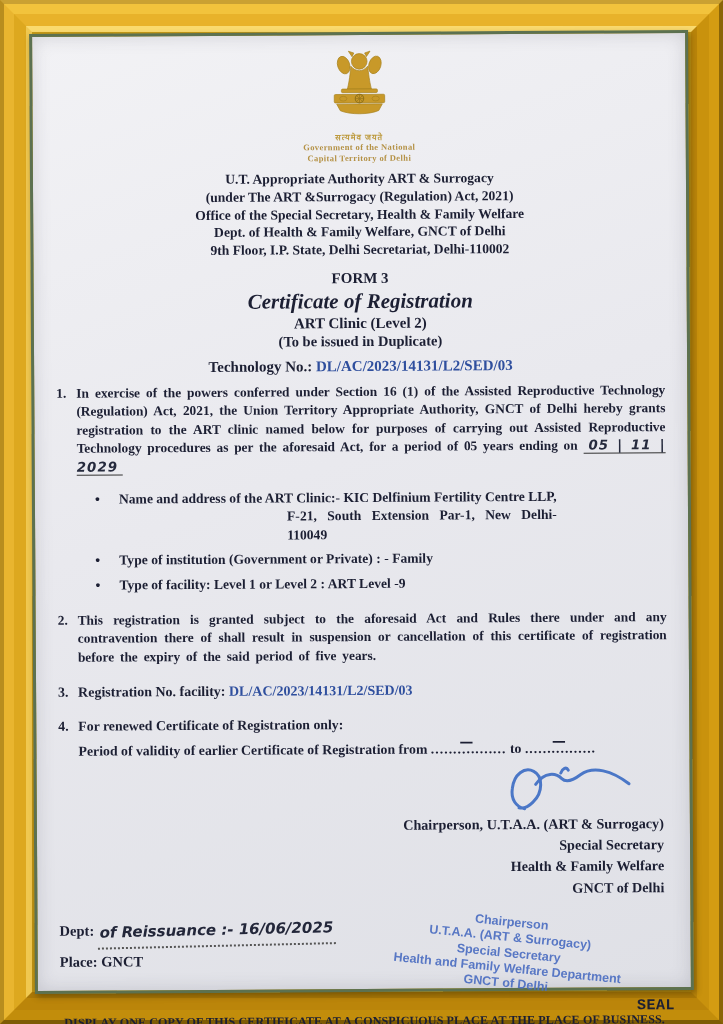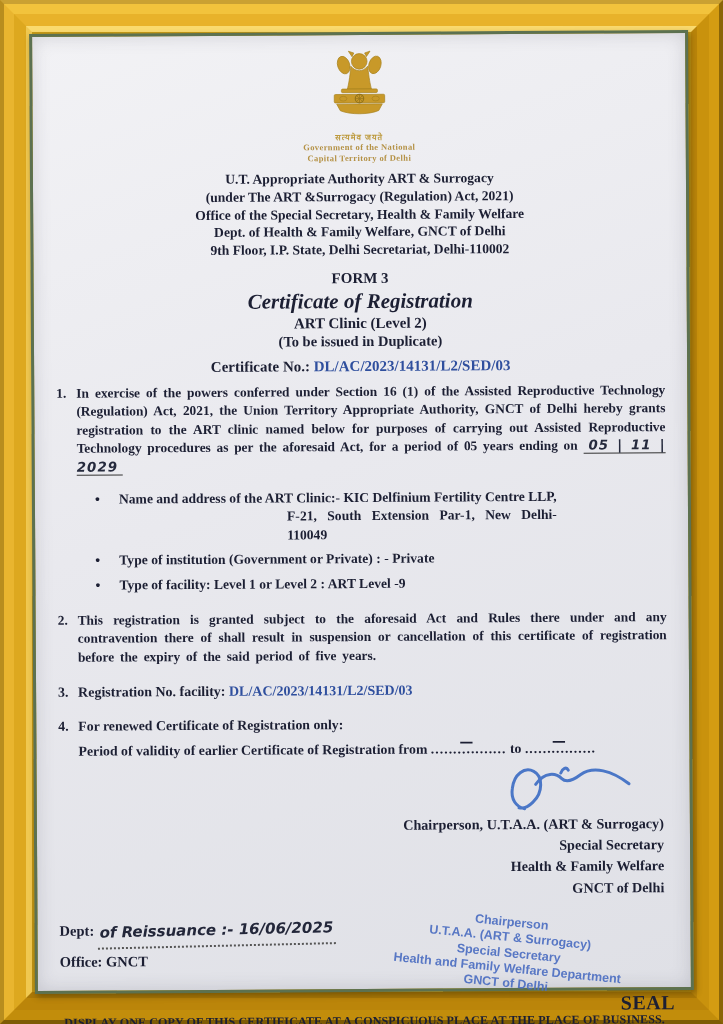--- a/index.html
+++ b/index.html
@@ -49,21 +49,21 @@
   .signatory{text-align:right;font-size:14.2px;line-height:1.5;margin-right:4px;margin-top:-4px;}
   
   .bottom-row{display:flex;margin-top:14px;align-items:flex-start;}
   .date-place{flex:1;font-size:14.5px;line-height:2.0;}
   .hw-date{font-family:"DejaVu Sans",sans-serif;font-style:italic;font-weight:bold;font-size:15px;
     color:#23273a;border-bottom:2px dotted #555;display:inline-block;transform:rotate(-1deg);padding:0 2px;}
   .stamp-col{flex:0 0 300px;position:relative;height:100px;}
   .stamp{position:absolute;left:10px;top:2px;transform:rotate(6deg);color:#4d6fc2;
     font-family:"Liberation Sans","DejaVu Sans",sans-serif;font-size:12.5px;font-weight:bold;
     line-height:1.22;text-align:center;width:260px;opacity:.92;}
-  .seal{position:absolute;right:-6px;bottom:-2px;font-size:20px;letter-spacing:.5px;}
+  .seal{position:absolute;right:-6px;bottom:-2px;font-size:15px;letter-spacing:.5px;font-family:Liberation Mono, monospace;}
   
   .spacer{flex:1;}
   .notice{font-size:12.1px;text-align:center;letter-spacing:.1px;margin-bottom:3px;white-space:nowrap;}
 </style>
 </head>
 <body>
 
 <div class="canvas">
   <div class="f1">
    <div class="f2">
@@ -104,21 +104,21 @@
           <div>Dept. of Health &amp; Family Welfare, GNCT of Delhi</div>
           <div>9th Floor, I.P. State, Delhi Secretariat, Delhi-110002</div>
         </div>
 
         <div class="center form-no">FORM 3</div>
         <div class="center doc-title">Certificate of Registration</div>
         <div class="center clinic-level">ART Clinic (Level 2)</div>
         <div class="center dup-note">(To be issued in Duplicate)</div>
 
         <div class="center certno">
-          <span>Certificate No.:</span>
+          <span>Technology No.:</span>
           <span class="blue">DL/AC/2023/14131/L2/SED/03</span>
         </div>
 
         <div class="clause">
           <span class="num">1.</span>
           <span class="body"><span>In exercise of the powers conferred under Section 16 (1) of the Assisted Reproductive Technology (Regulation) Act, 2021, the Union Territory Appropriate Authority, GNCT of Delhi hereby grants registration to the ART clinic named below for purposes of carrying out Assisted Reproductive Technology procedures as per the aforesaid Act, for a period of 05 years ending on</span>
             <span class="hw">05 | 11 | 2029</span>
           </span>
         </div>
 
@@ -129,21 +129,21 @@
               <span>Name and address of the ART Clinic:-</span>
               <span>KIC Delfinium Fertility Centre LLP,</span>
               <div class="addr-cont">F-21, South Extension Par-1, New Delhi-</div>
               <div class="addr-last">110049</div>
             </div>
           </div>
           <div class="bullet">
             <span class="dot">•</span>
             <div>
               <span>Type of institution (Government or Private) : -</span>
-              <span>Private</span>
+              <span>Family</span>
             </div>
           </div>
           <div class="bullet">
             <span class="dot">•</span>
             <div>
               <span>Type of facility: Level 1 or Level 2 :</span>
               <span>ART Level -9</span>
             </div>
           </div>
         </div>
@@ -190,21 +190,21 @@
           <div>GNCT of Delhi</div>
         </div>
 
         <div class="bottom-row">
           <div class="date-place">
             <div>
               <span>Dept:</span>
               <span class="hw-date">of Reissuance :-  16/06/2025</span>
             </div>
             <div>
-              <span>Office:</span>
+              <span>Place:</span>
               <span>GNCT</span>
             </div>
           </div>
           <div class="stamp-col">
             <div class="stamp">
               <div>Chairperson</div>
               <div>U.T.A.A. (ART &amp; Surrogacy)</div>
               <div>Special Secretary</div>
               <div>Health and Family Welfare Department</div>
               <div>GNCT of Delhi</div>

